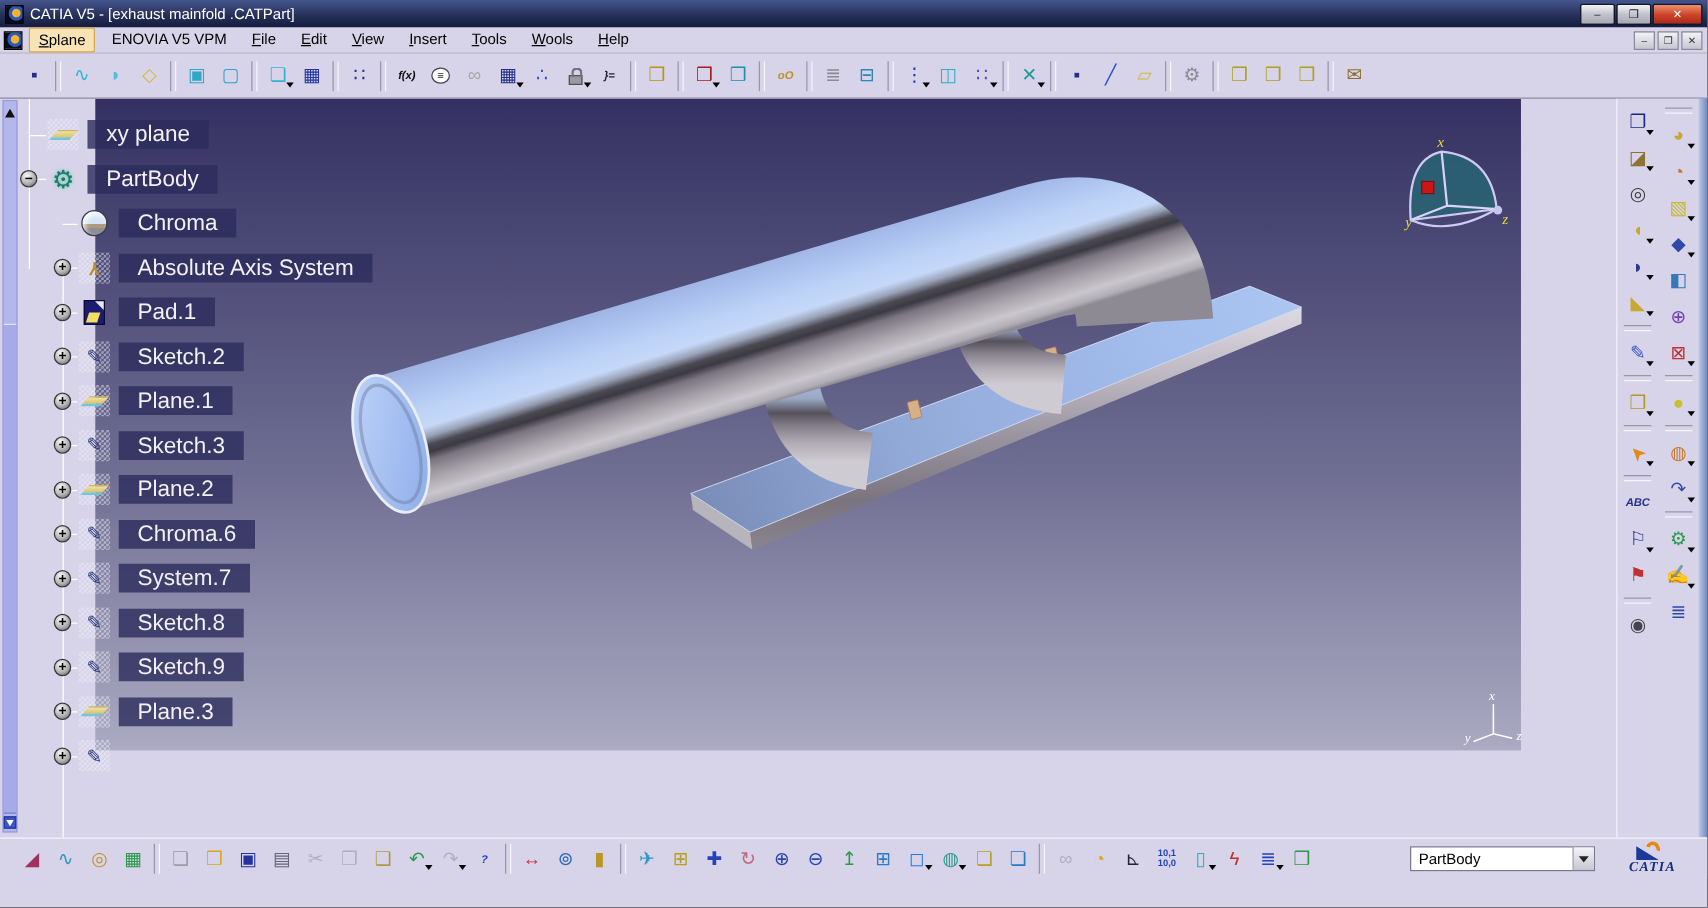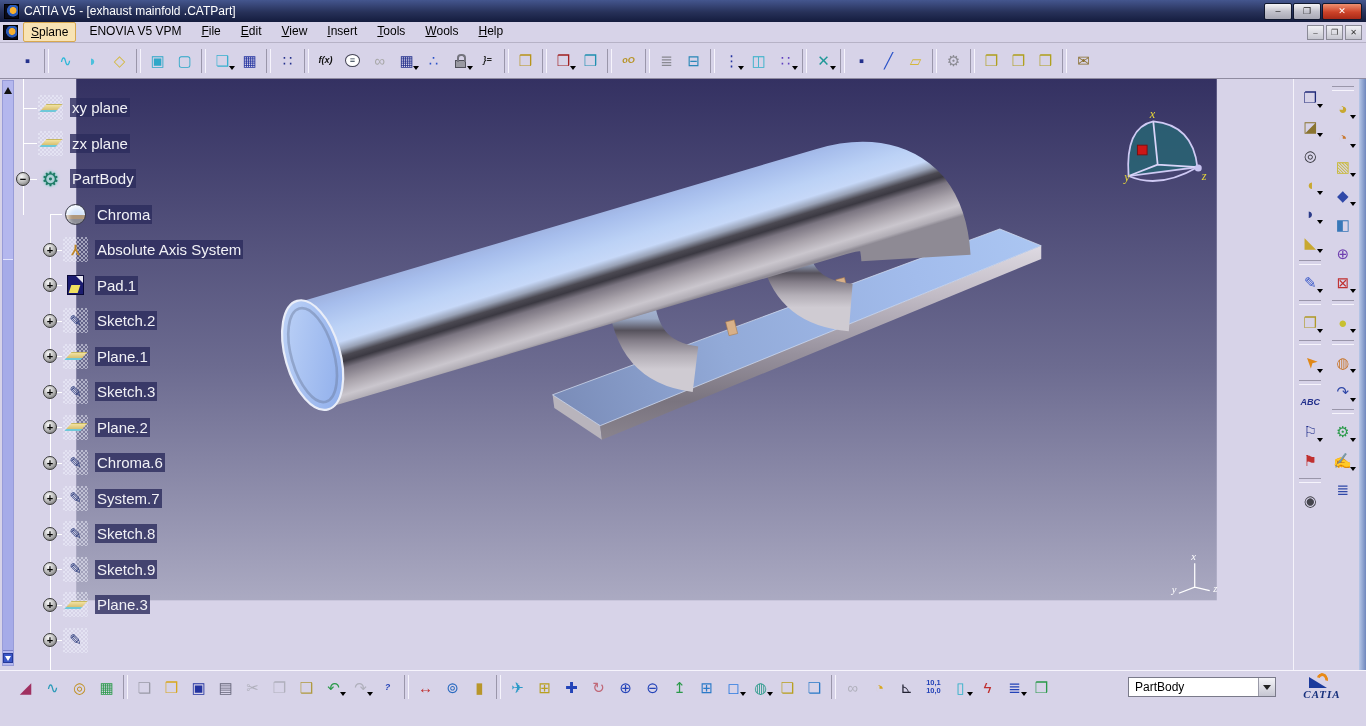--- a/index.html
+++ b/index.html
@@ -80,21 +80,21 @@
   .ti-axis .tif::after{content:"⅄";font-weight:bold;font-size:14px;color:#c08828;}
   .ti-partbody .tif::after{content:"⚙";font-size:20px;color:#1f7a66;text-shadow:0 0 3px #54c8b0;}
   .ti-chroma .tif{width:21px;height:21px;border-radius:50%;border:1px solid #3a3a46;
      background:linear-gradient(180deg,#d4e4fa 0 52%,#b0987c 52% 72%,#8e8e96 72%);
      box-shadow:inset 2px 3px 4px rgba(255,255,255,.85);}
   .ti-pad .tif{width:17px;height:20px;background:#1c1c70;border:1px solid #0a0a38;position:relative;}
   .ti-pad .tif::before{content:"";position:absolute;right:0;top:0;
      border-left:7px solid transparent;border-top:7px solid #e8e8f2;}
   .ti-pad .tif::after{content:"";position:absolute;left:2px;top:9px;width:9px;height:8px;
      background:#f0e060;transform:skewX(-18deg);}
-  .t-label{background:rgba(44,44,92,.8);padding:1px 2px;font-size:15px;white-space:nowrap;}
+  .t-label{background:rgba(44,44,92,.8);padding:1px 15px;font-size:18px;white-space:nowrap;}
   .t-label:empty{display:none;}
 
   
   #tscroll{position:absolute;left:2px;top:1px;width:12px;height:586px;background:#b4b7ee;border:1px solid #989cd8;}
   #ts-up{position:absolute;top:2px;left:1px;width:0;height:0;border:4px solid transparent;border-bottom:7px solid #111;}
   #ts-thumb{position:absolute;left:0;right:0;top:178px;height:392px;background:#a6abe8;
     border-top:1px solid #e2e4fc;border-bottom:1px solid #7a80c8;}
   #ts-down{position:absolute;bottom:2px;left:0px;width:10px;height:10px;background:#3a56c8;border:1px solid #263a98;}
   #ts-down::after{content:"";position:absolute;left:1px;top:2px;border:3px solid transparent;border-top:5px solid #fff;}
 
@@ -471,27 +471,20 @@
 
             <div class="t-row lv1">
 
               <span class="t-ico hatch ti-plane">
                 <i class="tif"></i>
               </span>
               <span class="t-label">xy plane</span>
             </div>
 
 
-            <div class="t-row lv1">
-
-              <span class="t-ico hatch ti-plane">
-                <i class="tif"></i>
-              </span>
-              <span class="t-label">zx plane</span>
-            </div>
 
             <div class="t-row lv1">
               <span class="exp">−</span>
               <span class="t-ico ti-partbody">
                 <i class="tif"></i>
               </span>
               <span class="t-label">PartBody</span>
             </div>
 
             <div class="t-row lv2">

